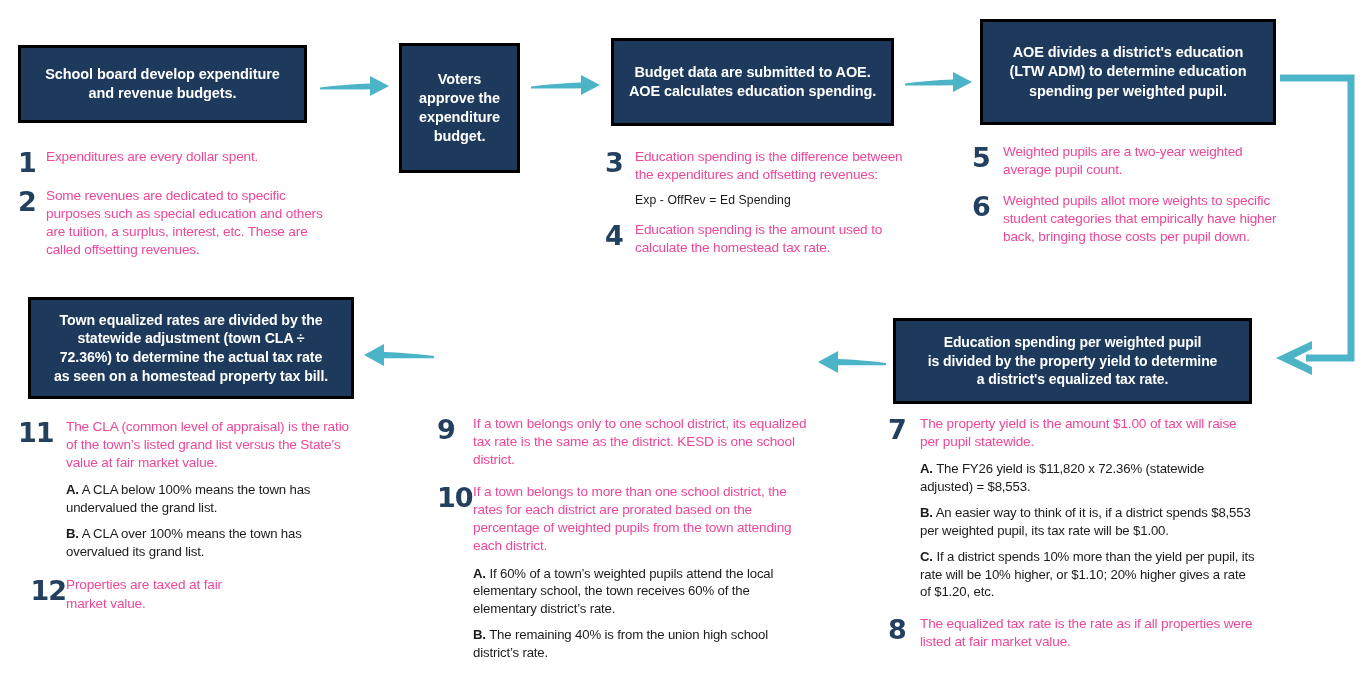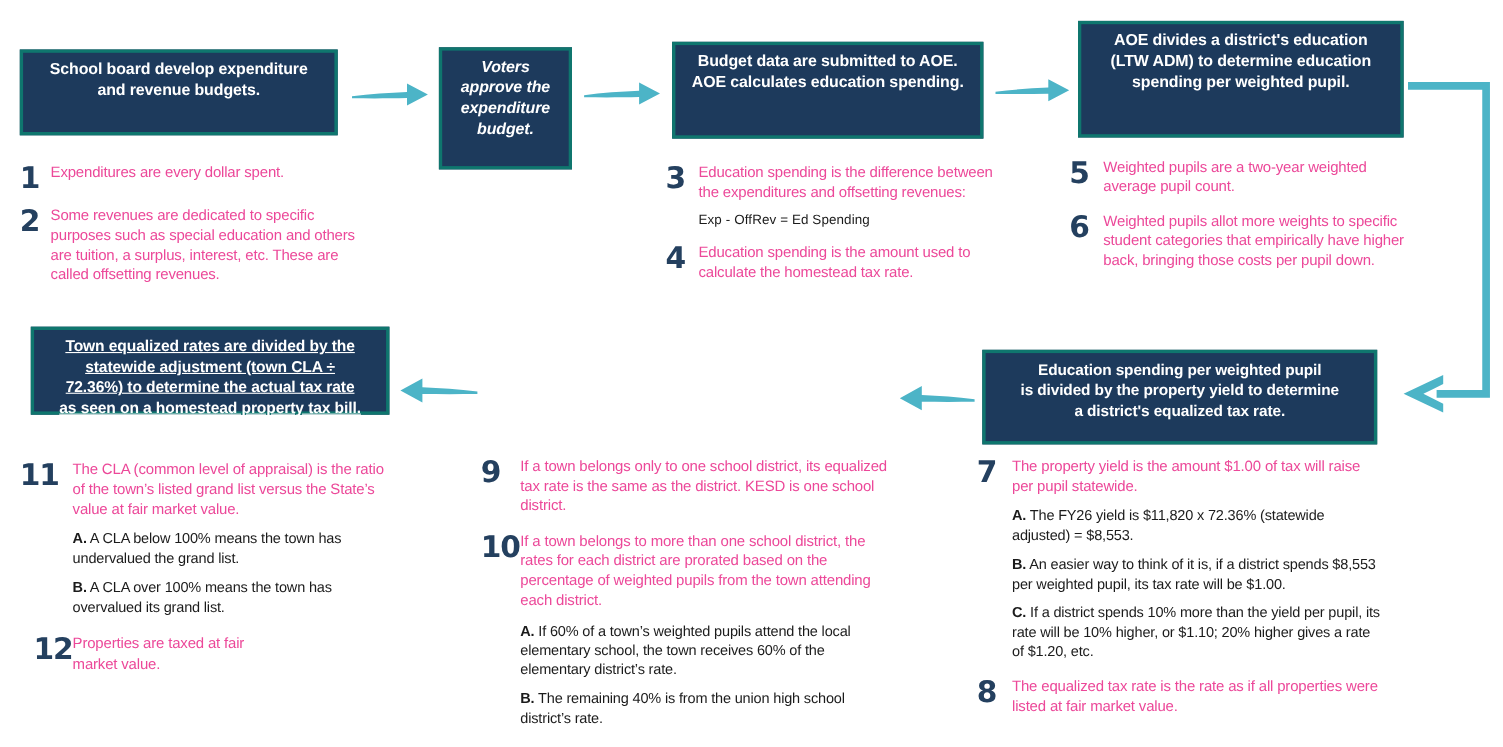--- a/index.html
+++ b/index.html
@@ -8,22 +8,22 @@
     background: #ffffff;
     font-family: "Liberation Sans", sans-serif;
     overflow: hidden;
   }
   #canvas { position: relative; width: 1366px; height: 679px; }
 
   
   .pbox {
     position: absolute;
     background: #1d3a5c;
-    border: 3px solid #0f766e;
-    display: flex; align-items: flex-start; justify-content: center;
+    border: 3px solid #000000;
+    display: flex; align-items: center; justify-content: center;
     text-align: center;
     color: #ffffff;
     font-weight: bold;
     font-size: 14.5px;
     line-height: 1.32;
     letter-spacing: -0.1px;
     padding: 6px 10px;
   }
   .pbox span { display: block; }
 
@@ -78,21 +78,21 @@
 
 <div id="canvas">
 
   <div class="pbox" style="left:18px; top:45px; width:289px; height:78px;">
     <div>
       <span>School board develop expenditure</span>
       <span>and  revenue budgets.</span>
     </div>
   </div>
 
-  <div class="pbox" style="left:399px; top:43px; width:121px; height:111px;font-style:italic;">
+  <div class="pbox" style="left:399px; top:43px; width:121px; height:130px;">
     <div>
       <span>Voters</span>
       <span>approve the</span>
       <span>expenditure</span>
       <span>budget.</span>
     </div>
   </div>
 
   <div class="pbox" style="left:611px; top:38px; width:283px; height:88px;">
     <div>
@@ -102,21 +102,21 @@
   </div>
 
   <div class="pbox" style="left:980px; top:19px; width:296px; height:106px;">
     <div>
       <span>AOE divides a district's education</span>
       <span>(LTW ADM) to determine education</span>
       <span>spending per weighted pupil.</span>
     </div>
   </div>
 
-  <div class="pbox" style="left:28px; top:297px; width:326px; height:80px; font-size:14.2px;text-decoration:underline;">
+  <div class="pbox" style="left:28px; top:297px; width:326px; height:102px; font-size:14.2px;">
     <div>
       <span>Town equalized rates are divided by the</span>
       <span>statewide adjustment (town CLA ÷</span>
       <span>72.36%) to determine the actual tax rate</span>
       <span>as seen on a homestead property tax bill.</span>
     </div>
   </div>
 
 
   <div class="pbox" style="left:893px; top:318px; width:359px; height:86px; font-size:14px;">

